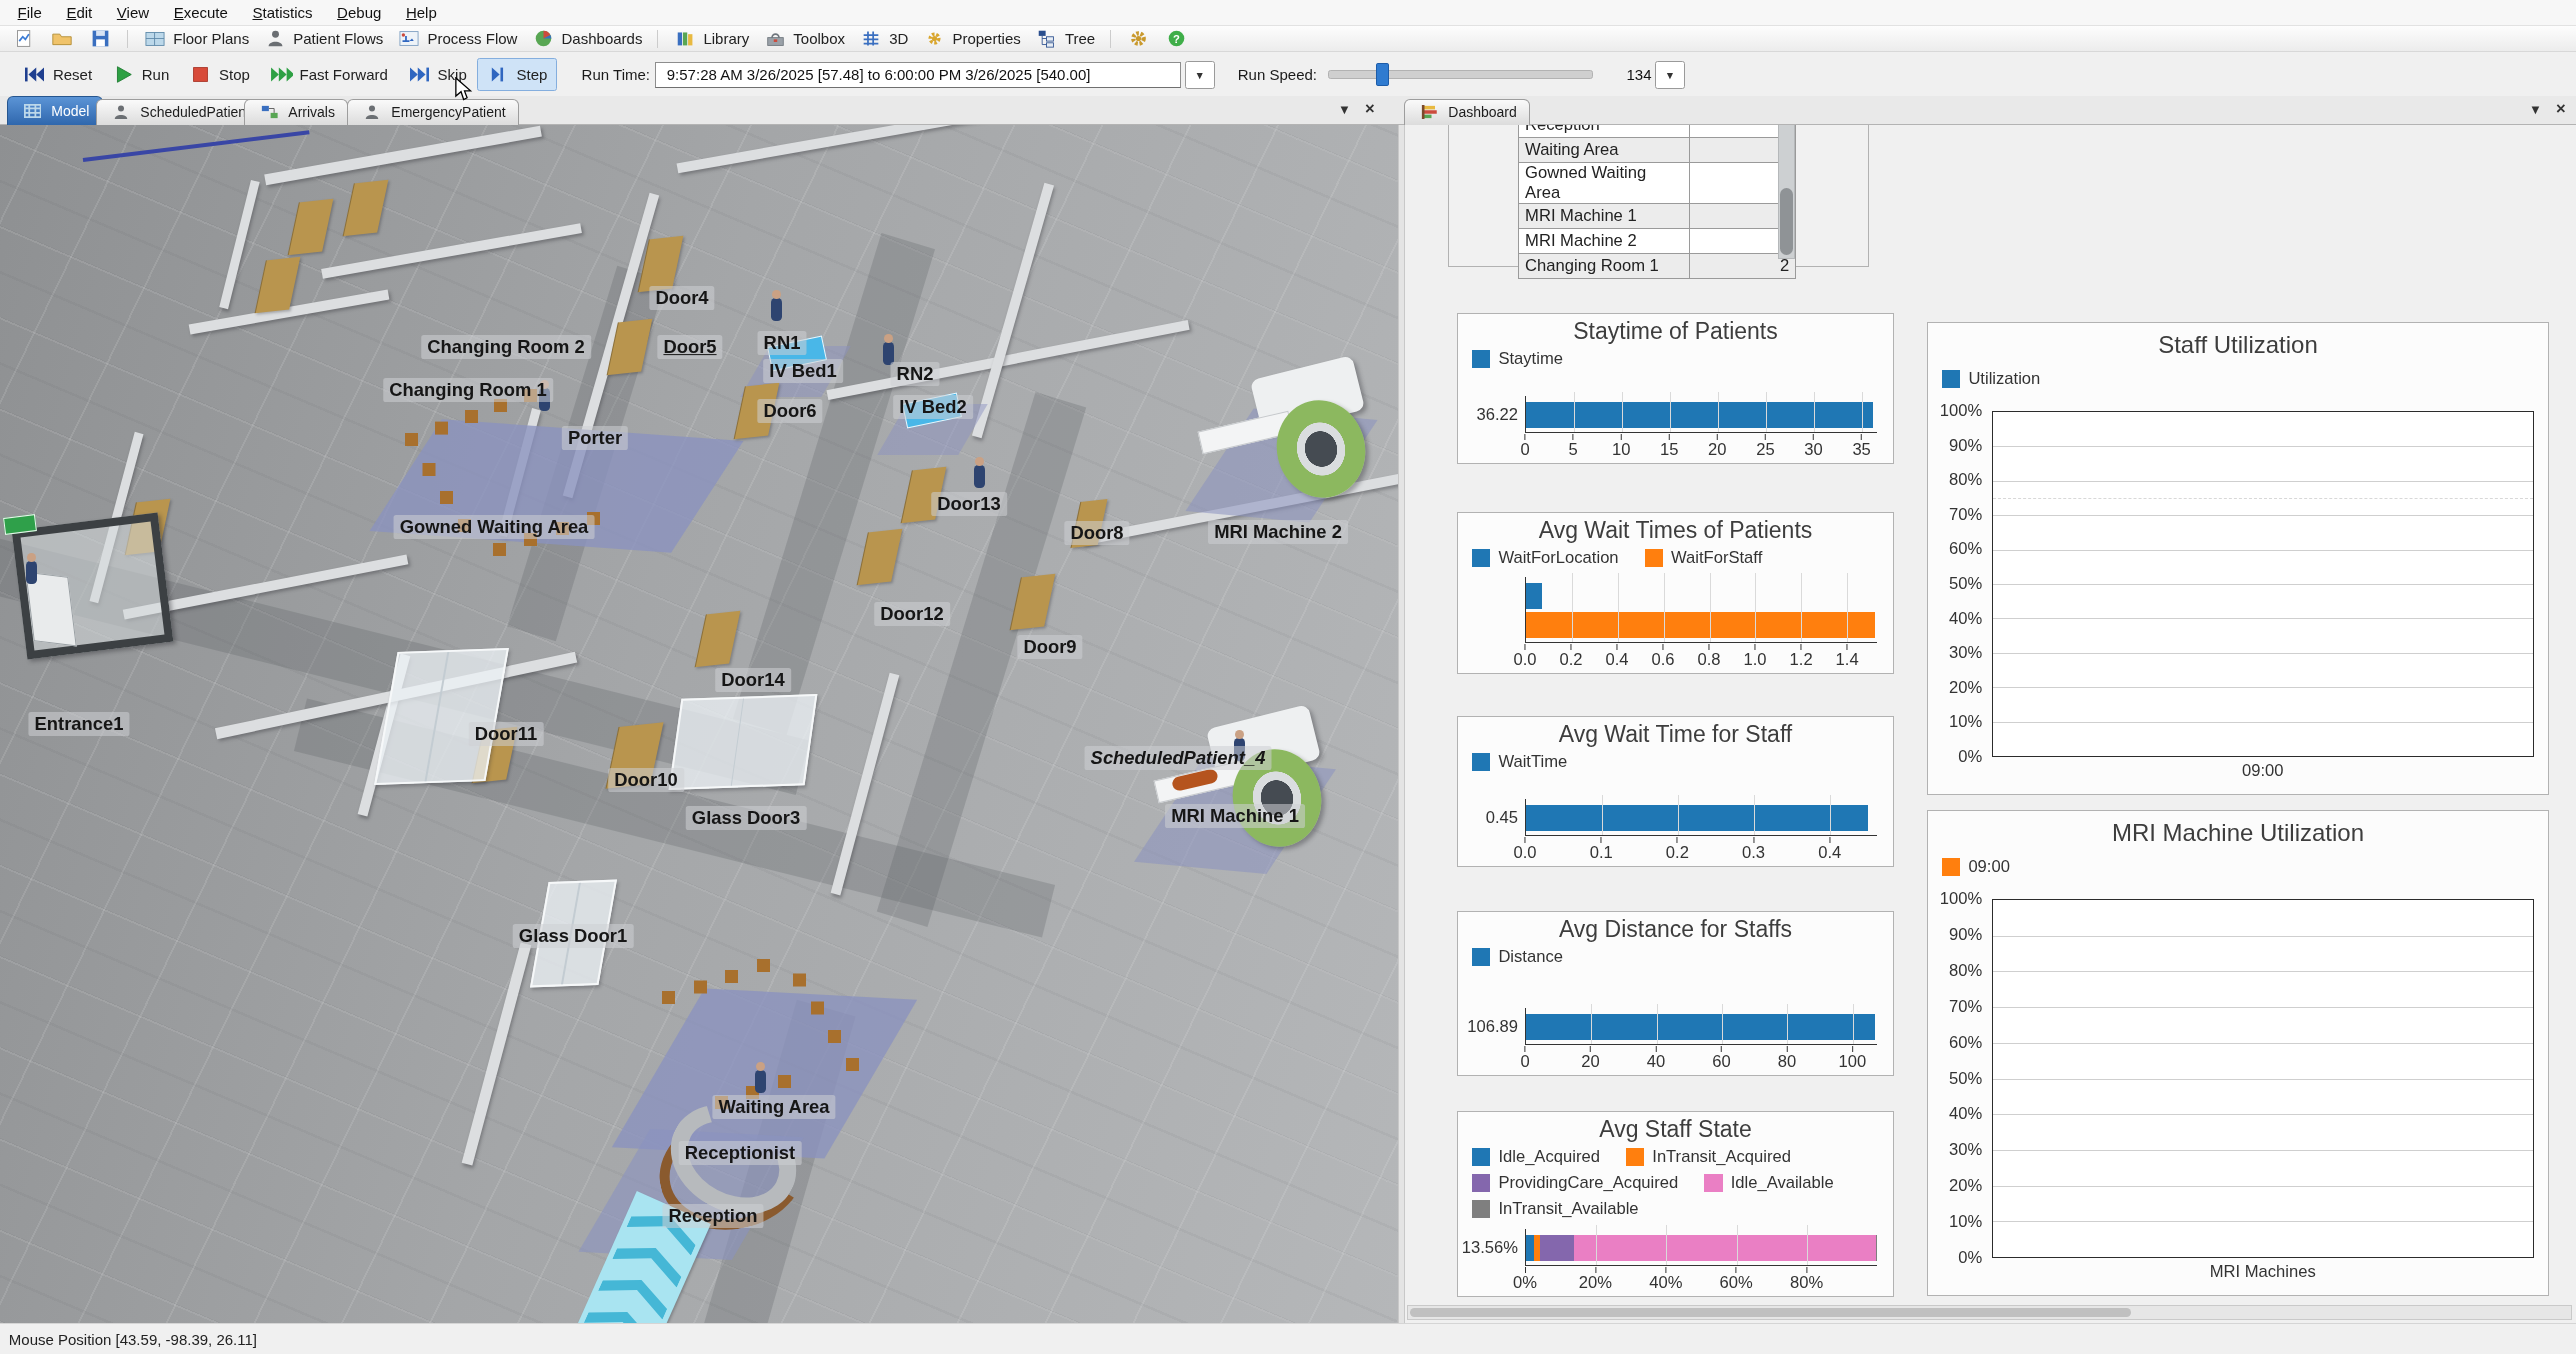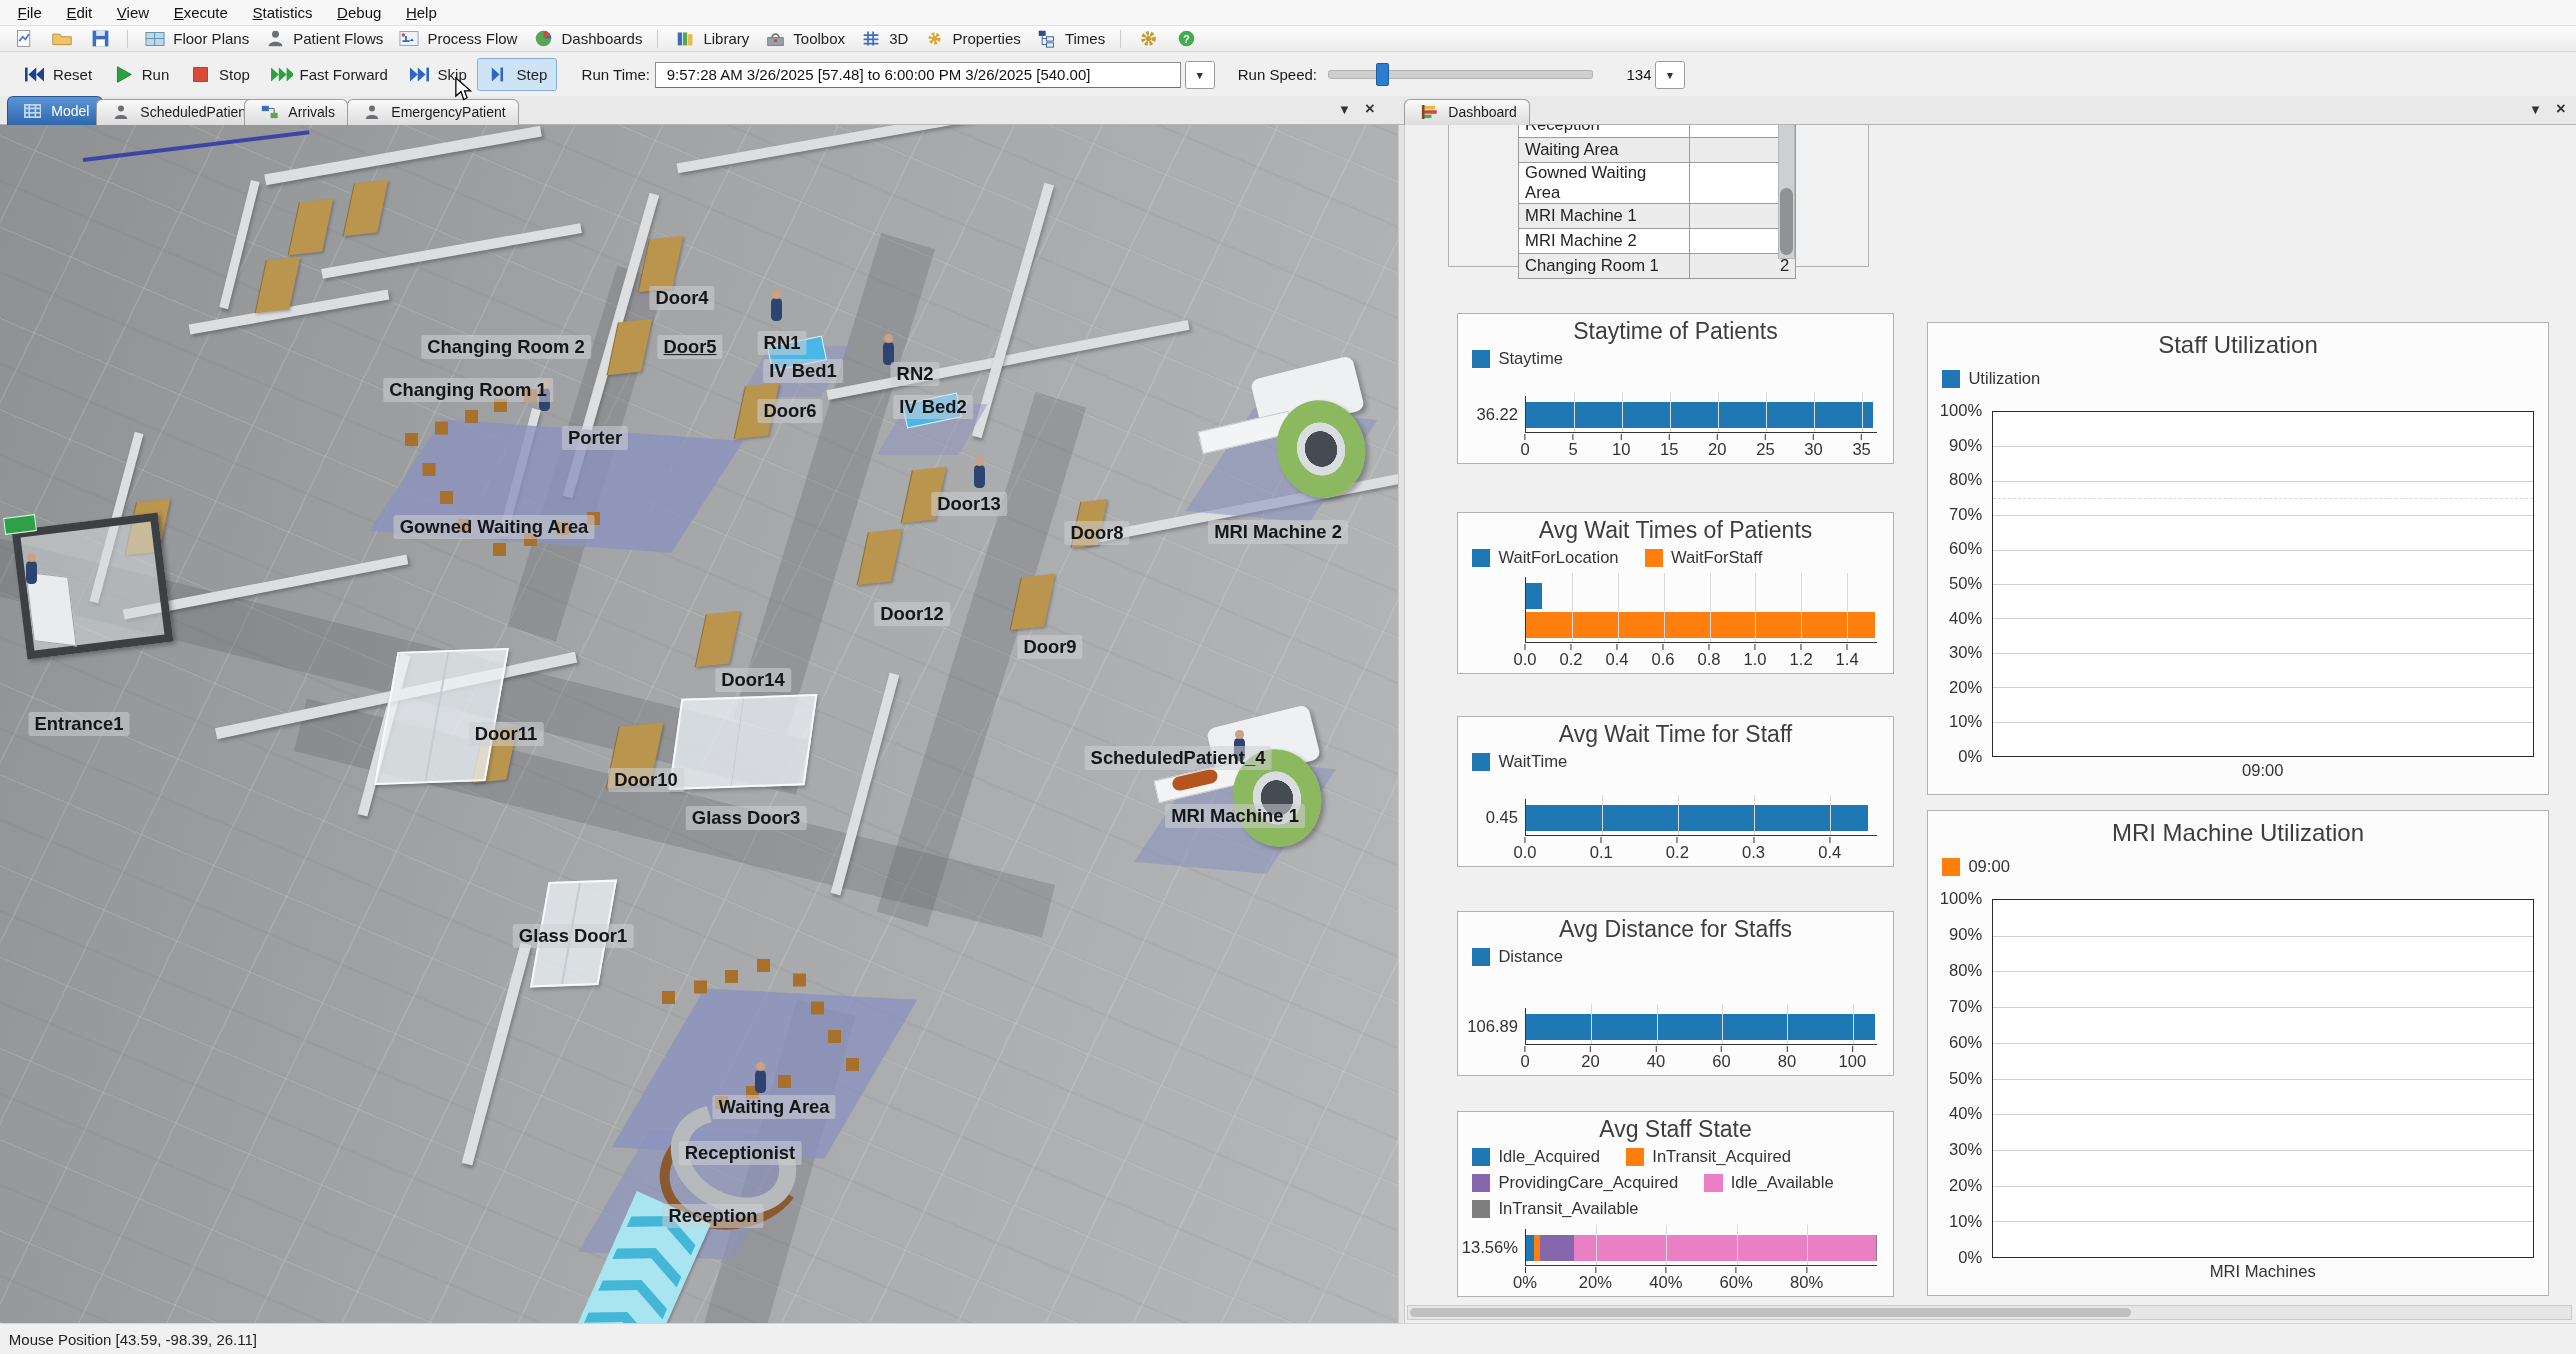--- a/index.html
+++ b/index.html
@@ -238,21 +238,21 @@
     </div>
   <div class="tbtn">
     <span class="tico">
         <svg width="21" height="19" viewBox="0 0 24 22">
           <rect x="3" y="2" width="8" height="6" fill="#2b4f8e"></rect>
           <rect x="12" y="9" width="8" height="5" fill="#e7edf4" stroke="#2b4f8e"></rect>
           <rect x="12" y="16" width="8" height="5" fill="#e7edf4" stroke="#2b4f8e"></rect>
           <path d="M7,8 v10 h5 M7,11 h5" stroke="#2b4f8e" fill="none"></path>
         </svg>
       </span>
-    <span>Times</span>
+    <span>Tree</span>
     </div>
   <div class="vsep"></div>
   <div class="tbtn">
       <span class="tico">
     <svg width="19" height="19" viewBox="0 0 22 22">
           <circle cx="11" cy="11" r="6" fill="none" stroke="#c9992c" stroke-width="5" stroke-dasharray="3 2"></circle>
           <circle cx="11" cy="11" r="3" fill="#c9992c"></circle>
         </svg>
       </span>
     </div>
@@ -522,21 +522,21 @@
       <span class="sceneLab" style="left: 969px; top: 379px;">Door13</span>
       <span class="sceneLab" style="left: 1097px; top: 408px;">Door8</span>
       <span class="sceneLab" style="left: 1278px; top: 407px;">MRI Machine 2</span>
       <span class="sceneLab" style="left: 912px; top: 489px;">Door12</span>
       <span class="sceneLab" style="left: 1050px; top: 522px;">Door9</span>
       <span class="sceneLab" style="left: 753px; top: 555px;">Door14</span>
       <span class="sceneLab" style="left: 506px; top: 609px;">Door11</span>
       <span class="sceneLab" style="left: 646px; top: 655px;">Door10</span>
       <span class="sceneLab" style="left: 746px; top: 693px;">Glass Door3</span>
       <span class="sceneLab" style="left: 79px; top: 599px;">Entrance1</span>
-      <span class="sceneLab" style="left: 1178px; top: 633px;">ScheduledPatient_4</span>
+      <span class="sceneLab" style="left: 1178px; top: 633px; font-style: italic;">ScheduledPatient_4</span>
       <span class="sceneLab" style="left: 1235px; top: 691px;">MRI Machine 1</span>
       <span class="sceneLab" style="left: 573px; top: 811px;">Glass Door1</span>
       <span class="sceneLab" style="left: 774px; top: 982px;">Waiting Area</span>
       <span class="sceneLab" style="left: 740px; top: 1028px;">Receptionist</span>
       <span class="sceneLab" style="left: 713px; top: 1091px;">Reception</span>
     </div>
 </div>
 
 <div id="splitter"></div>
 

